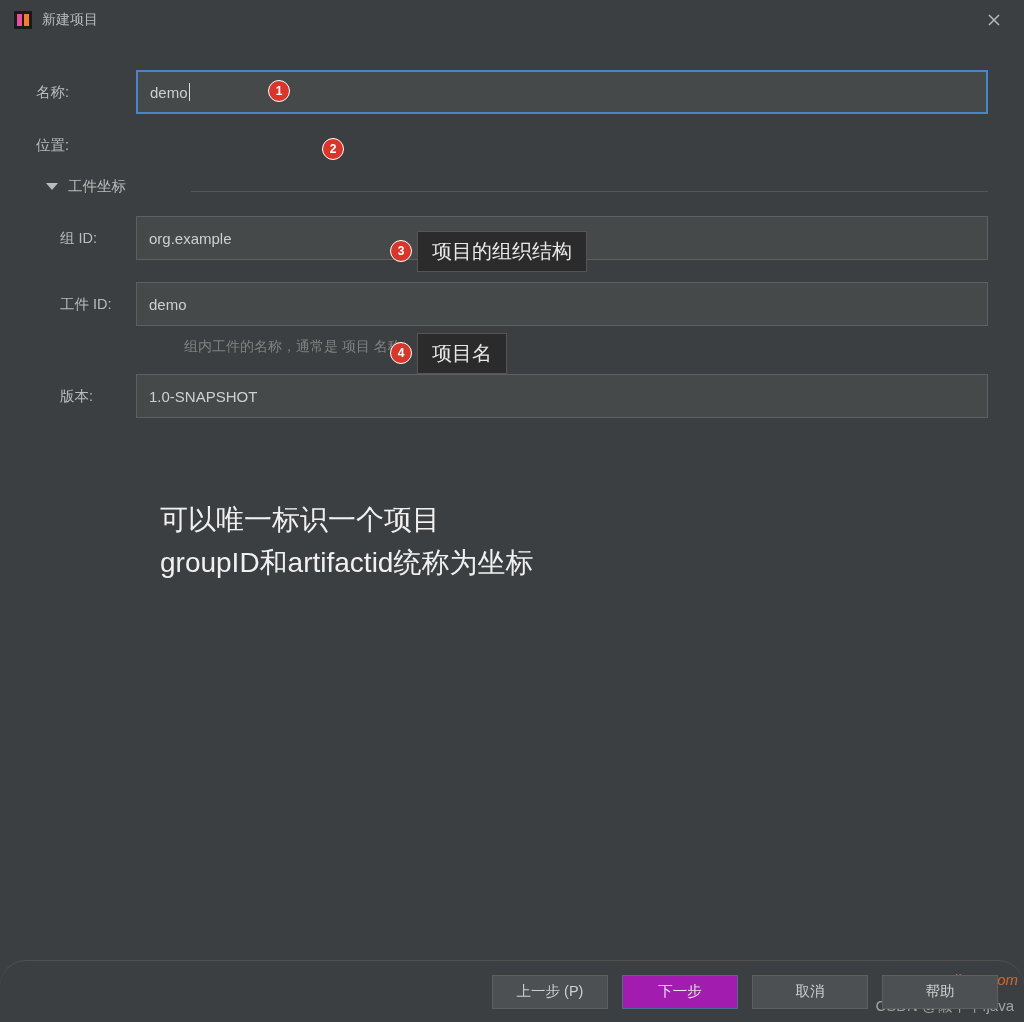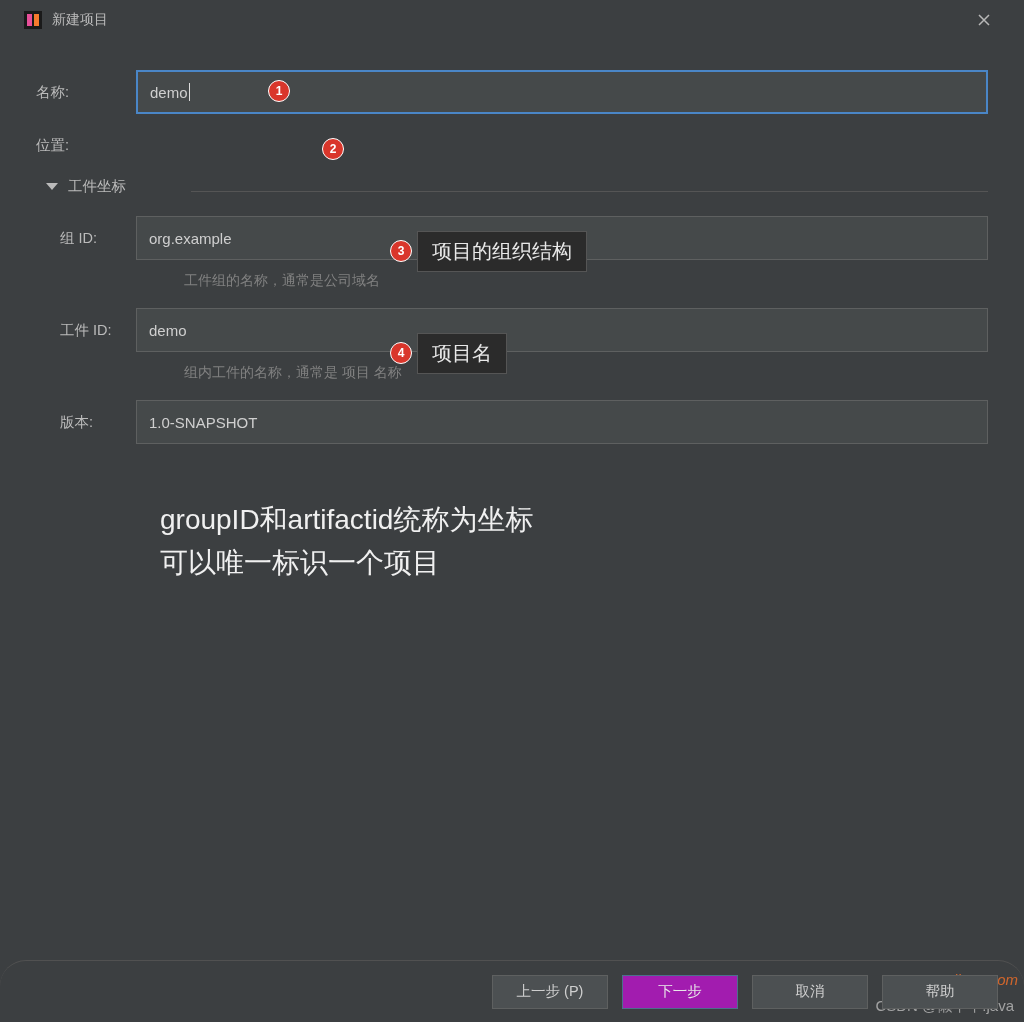--- a/index.html
+++ b/index.html
@@ -9,21 +9,21 @@
     color: #bbbbbb;
     font-family: "Segoe UI", "Microsoft YaHei", sans-serif;
     font-size: 14px;
     position: relative;
   }
   
   .titlebar {
     height: 40px;
     display: flex;
     align-items: center;
-    padding: 0 24px;
+    padding: 0 14px;
     color: #bbbbbb;
   }
   .titlebar .app-icon { width: 18px; height: 18px; margin-right: 10px; }
   .titlebar .title { font-size: 14px; }
   .titlebar .close-btn {
     margin-left: auto;
     width: 32px; height: 32px;
     display:flex; align-items:center; justify-content:center;
     cursor:pointer; color:#b0b0b0; font-size:16px;
   }
@@ -136,21 +136,20 @@
     <span>工件坐标</span>
     <span class="border-line"></span>
   </div>
 
   <div class="row inset">
     <div class="label">组 ID:</div>
     <div class="field">
       <span>org.example</span>
     </div>
   </div>
-  <div class="hint inset">工件组的名称，通常是公司域名</div>
 
   <div class="row inset">
     <div class="label">工件 ID:</div>
     <div class="field">
       <span>demo</span>
     </div>
   </div>
   <div class="hint inset">组内工件的名称，通常是 项目 名称</div>
 
   <div class="row inset">
@@ -164,22 +163,22 @@
 
 <div class="badge" style="left:268px; top:80px;">1</div>
 <div class="badge" style="left:322px; top:138px;">2</div>
 <div class="badge" style="left:390px; top:240px;">3</div>
 <div class="badge" style="left:390px; top:342px;">4</div>
 
 <div class="tooltip-box" style="left:417px; top:231px;">项目的组织结构</div>
 <div class="tooltip-box" style="left:417px; top:333px;">项目名</div>
 
 <div class="big-note">
+  <div>可以唯一标识一个项目</div>
   <div>groupID和artifactid统称为坐标</div>
-  <div>可以唯一标识一个项目</div>
 </div>
 
 <div class="wm">Yiiuen.com</div>
 <div class="wm2">CSDN @懒羊羊.java</div>
 
 <div class="footer">
   <div class="btn">上一步 (P)</div>
   <div class="btn primary">下一步</div>
   <div class="btn">取消</div>
   <div class="btn">帮助</div>

